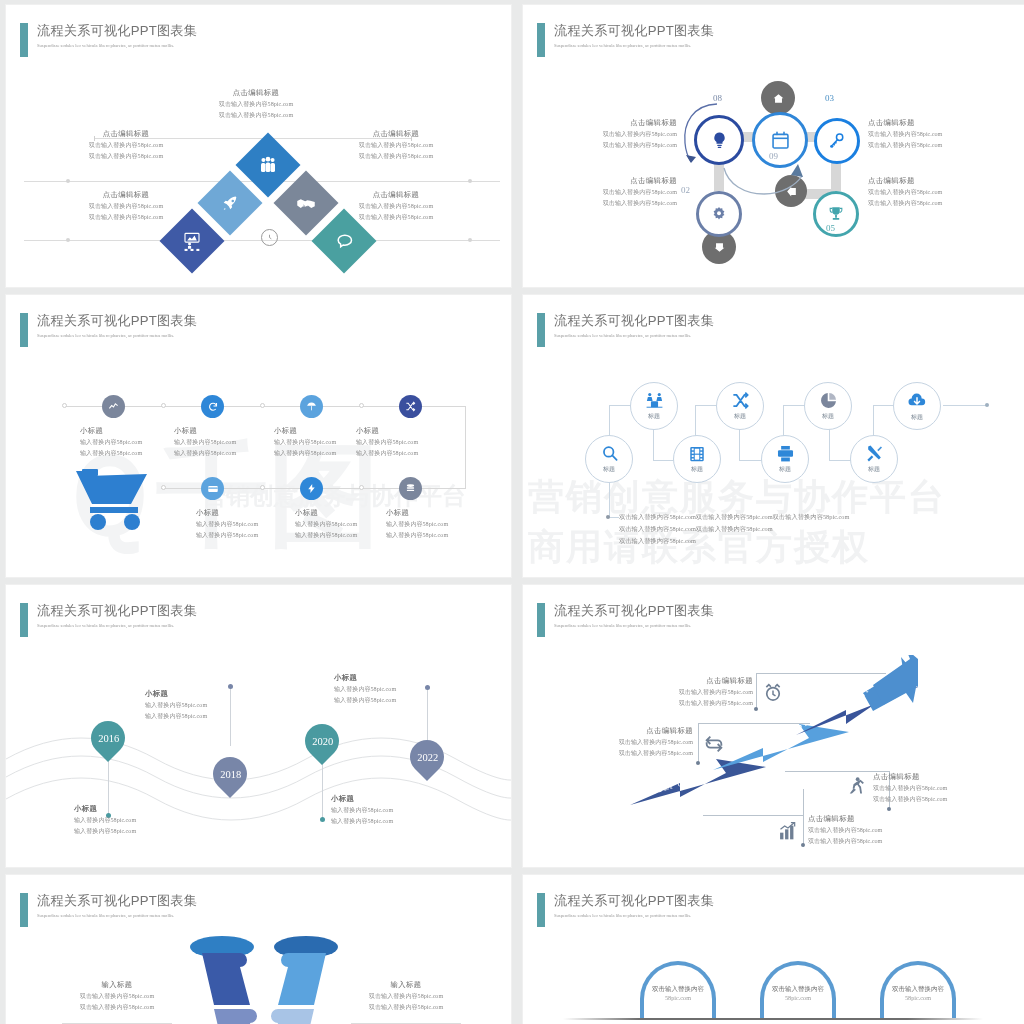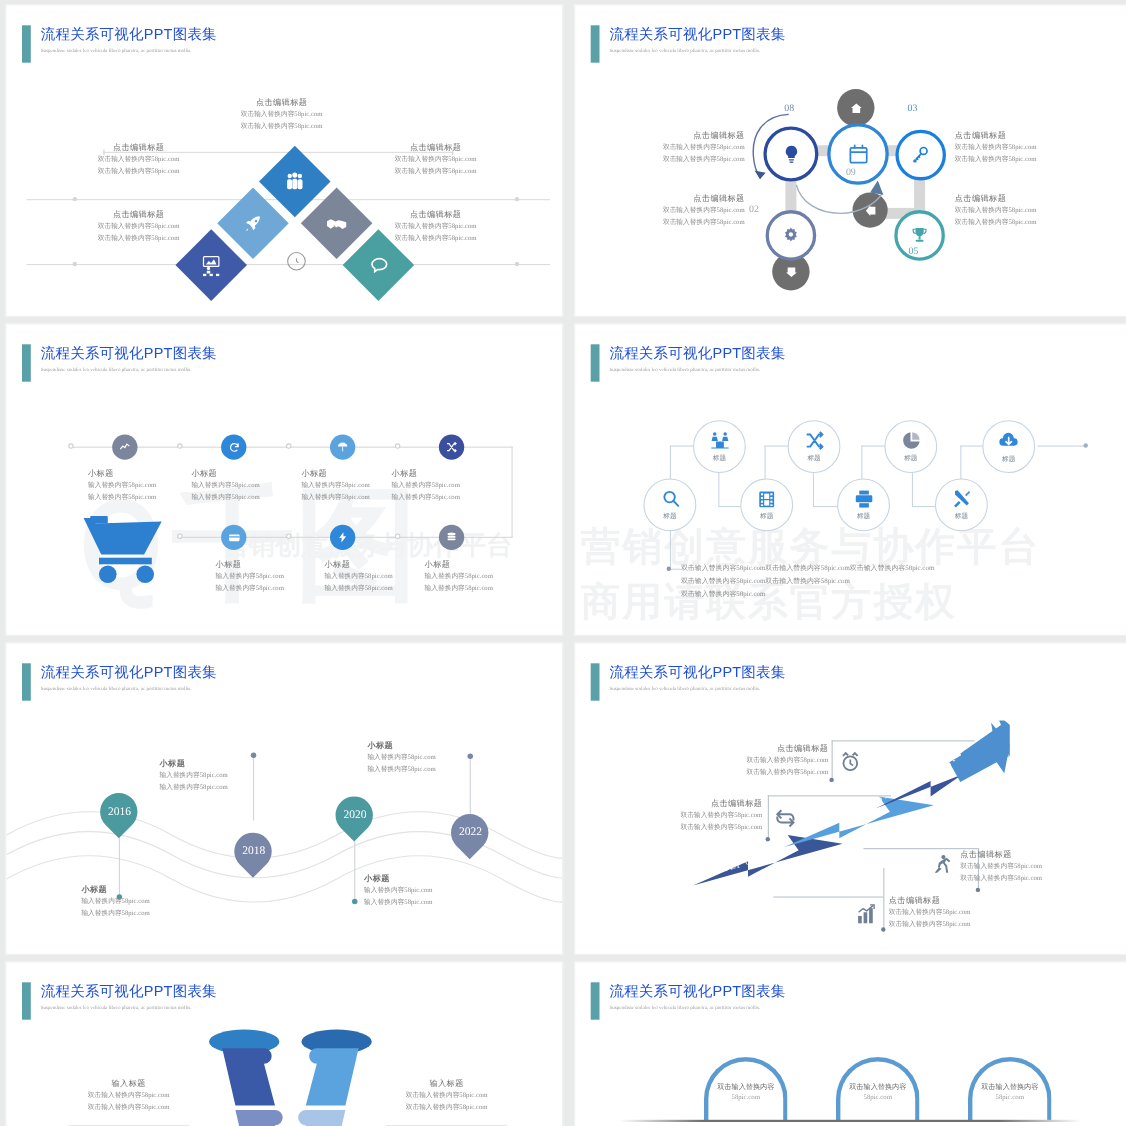--- a/index.html
+++ b/index.html
@@ -21,21 +21,21 @@
     position: relative;
     background: #ffffff;
     overflow: hidden;
     border: 1px solid #f0f0f0;
   }
   
   .hdr { position: absolute; left: 14px; top: 18px; height: 34px; display: flex; }
   .hdr-bar { width: 8px; height: 34px; background: #5aa0a8; flex: 0 0 8px; }
   .hdr-txt { margin-left: 9px; }
   .hdr-title {
-    font-size: 13.2px; color: #1d4ed8; letter-spacing: .2px;
+    font-size: 13.2px; color: #737373; letter-spacing: .2px;
     line-height: 16px; white-space: nowrap; font-weight: 400;
   }
   .hdr-sub {
     font-size: 4.6px; color: #9a9a9a; line-height: 8px;
     margin-top: 3px; white-space: nowrap;
     font-family: "Liberation Serif", "DejaVu Serif", serif;
   }
   
   .tb { position: absolute; }
   .tb .t {

